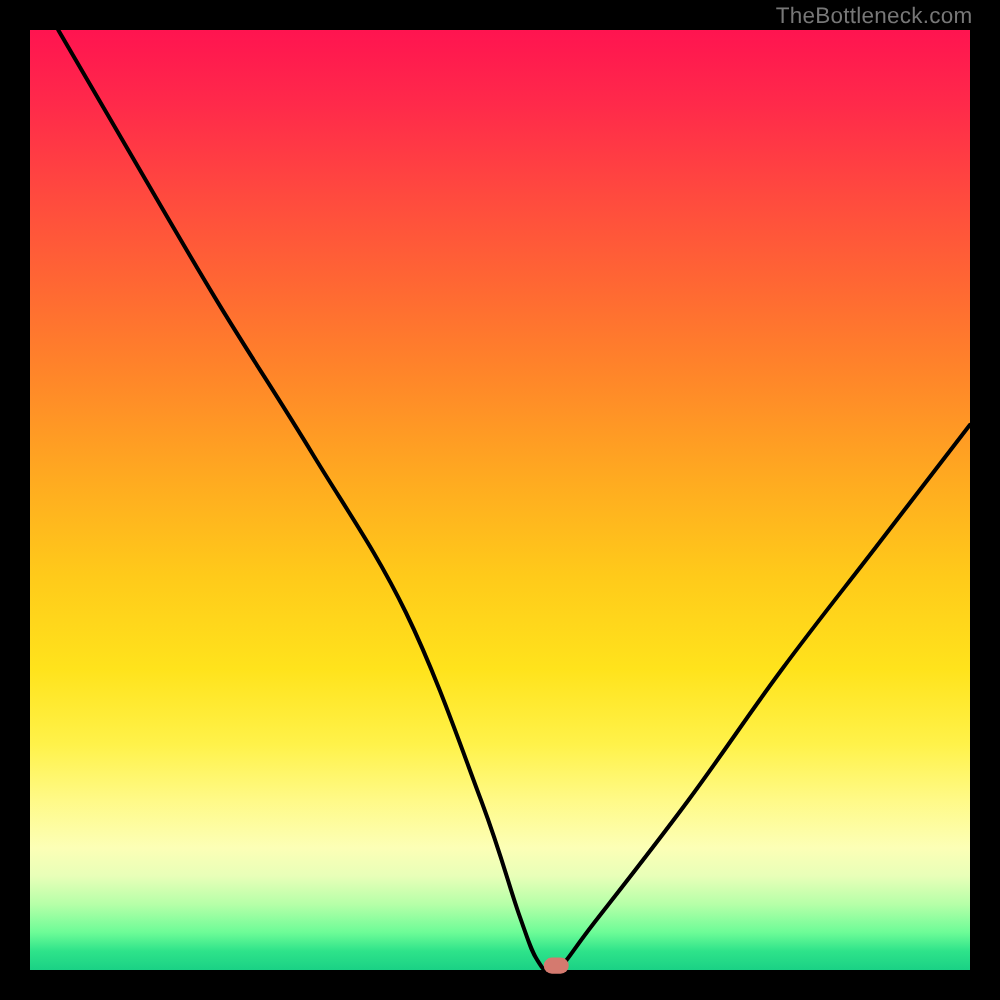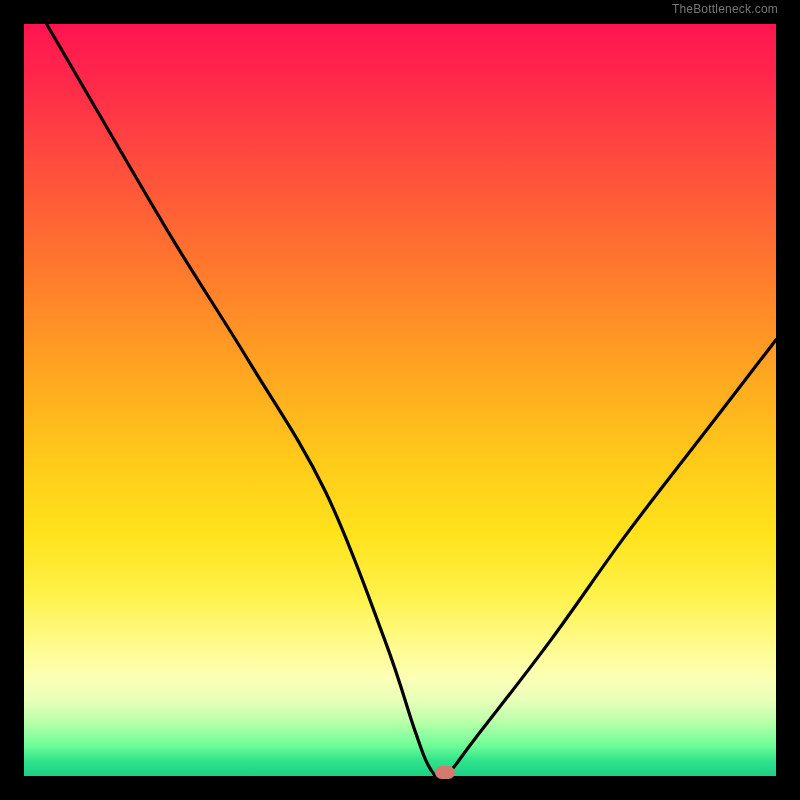--- a/index.html
+++ b/index.html
@@ -43,21 +43,21 @@
       #6dfc97 96%,
       #2ee38a 98%,
       #1ad185 100%
     );
   }
   .attribution {
     position: absolute;
     top: 2px;
     right: 22px;
     color: #777;
-    font-size: 12px;
+    font-size: 18px;
     font-weight: 500;
     letter-spacing: 0.2px;
   }
   svg.curve {
     position: absolute;
     top: 0;
     left: 0;
   }
   .marker {
     position: absolute;

